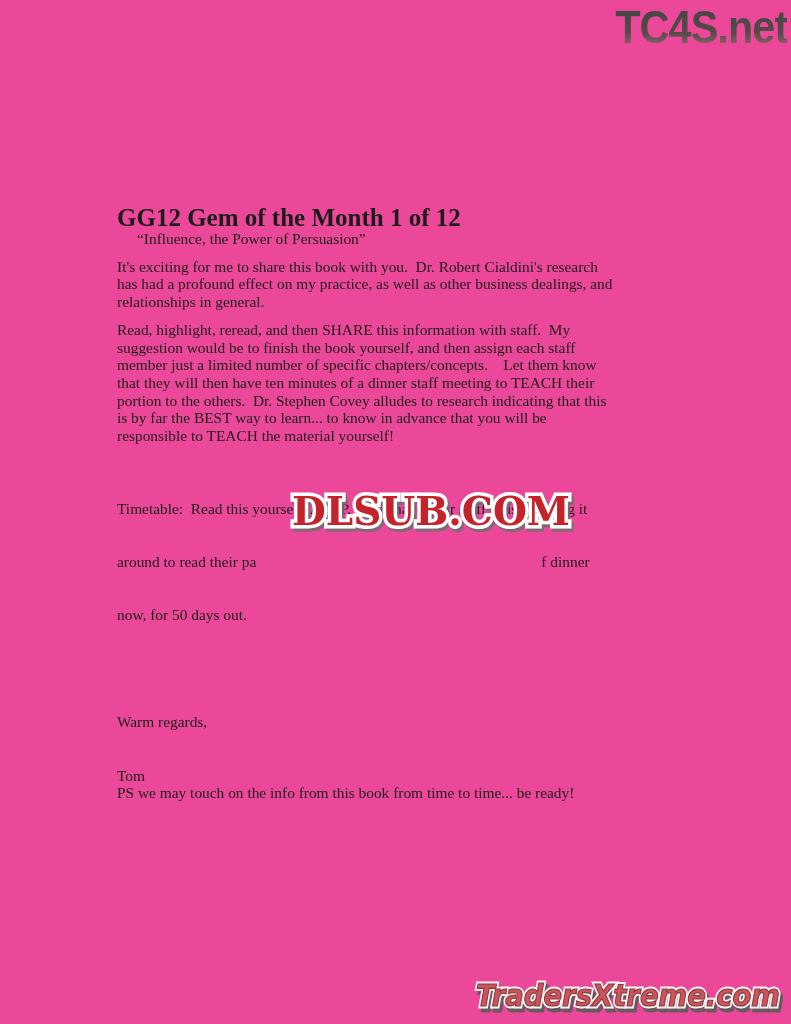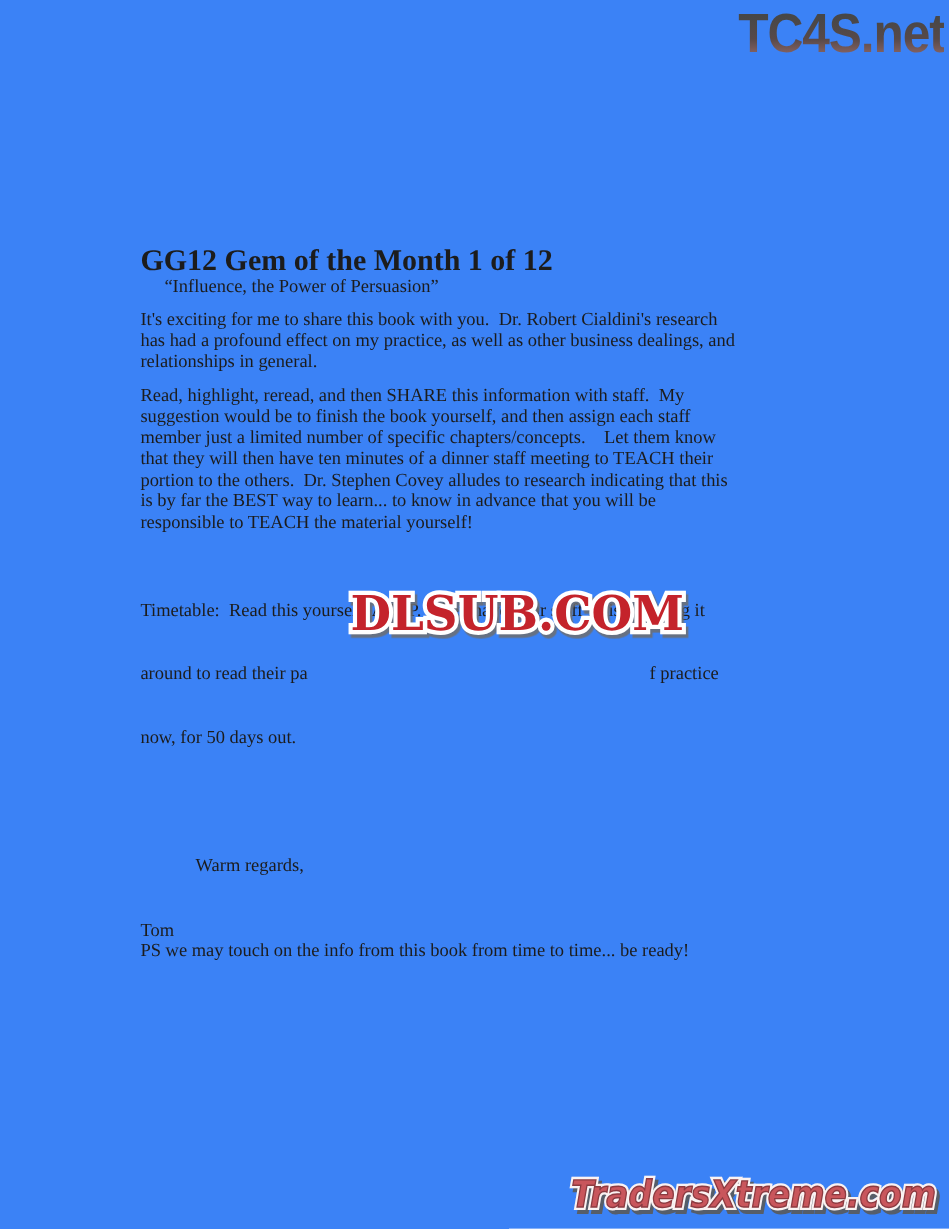--- a/index.html
+++ b/index.html
@@ -1,21 +1,21 @@
 <!DOCTYPE html>
 <html><head>
 <meta charset="utf-8">
 <style>
   * { margin: 0; padding: 0; box-sizing: border-box; }
   html, body { background: #ffffff; }
   .page {
     position: relative;
     width: 791px;
     height: 1024px;
-    background: #3b82f6;
+    background: #ec4899;
     overflow: hidden;
     font-family: "Liberation Serif", serif;
     color: #1c1c1c;
   }
 
   
   .wm-top {
     position: absolute;
     top: 0px;
     right: 4px;
@@ -43,21 +43,21 @@
   .content h1 {
     font-size: 25px;
     font-weight: bold;
     line-height: 24px;
   }
   .subtitle { white-space: pre; margin-left: 20px; }
   .para { white-space: pre; margin-top: 10px; }
   .para-3 { position: relative; margin-top: 20px; }
   .line { white-space: pre; }
   .gap { display: inline-block; width: 285px; }
-  .closing { white-space: pre; margin-top: 18px; margin-left: 46px; }
+  .closing { white-space: pre; margin-top: 18px; }
   .sig-block { white-space: pre; margin-top: 36px; }
 
   
   .wm-center {
     position: absolute;
     left: 137px;
     top: 5px;
     width: 292px;
     height: 48px;
   }
@@ -89,21 +89,21 @@
     <div class="para">Read, highlight, reread, and then SHARE this information with staff.  My
 suggestion would be to finish the book yourself, and then assign each staff
 member just a limited number of specific chapters/concepts.    Let them know
 that they will then have ten minutes of a dinner staff meeting to TEACH their
 portion to the others.  Dr. Stephen Covey alludes to research indicating that this
 is by far the BEST way to learn... to know in advance that you will be
 responsible to TEACH the material yourself!</div>
 
     <div class="para para-3">
       <div class="line">Timetable:  Read this yourself, ASAP.  Then have your staff finish passing it</div>
-      <div class="line"><span>around to read their pa</span><span class="gap"></span><span>f practice</span></div>
+      <div class="line"><span>around to read their pa</span><span class="gap"></span><span>f dinner</span></div>
       <div class="line">now, for 50 days out.</div>
 
       <div class="wm-center">
         <svg width="292" height="48" viewBox="0 0 292 48">
           <text x="146" y="38" text-anchor="middle" font-family="DejaVu Serif, serif" font-weight="bold" font-size="40" textLength="278" lengthAdjust="spacingAndGlyphs" fill="#c4232b" stroke="#ffffff" stroke-width="7" paint-order="stroke" style="filter: drop-shadow(2.5px 3px 0.5px rgba(110,110,110,0.85));">DLSUB.COM</text>
         </svg>
       </div>
     </div>
 
     <div class="closing">Warm regards,</div>

